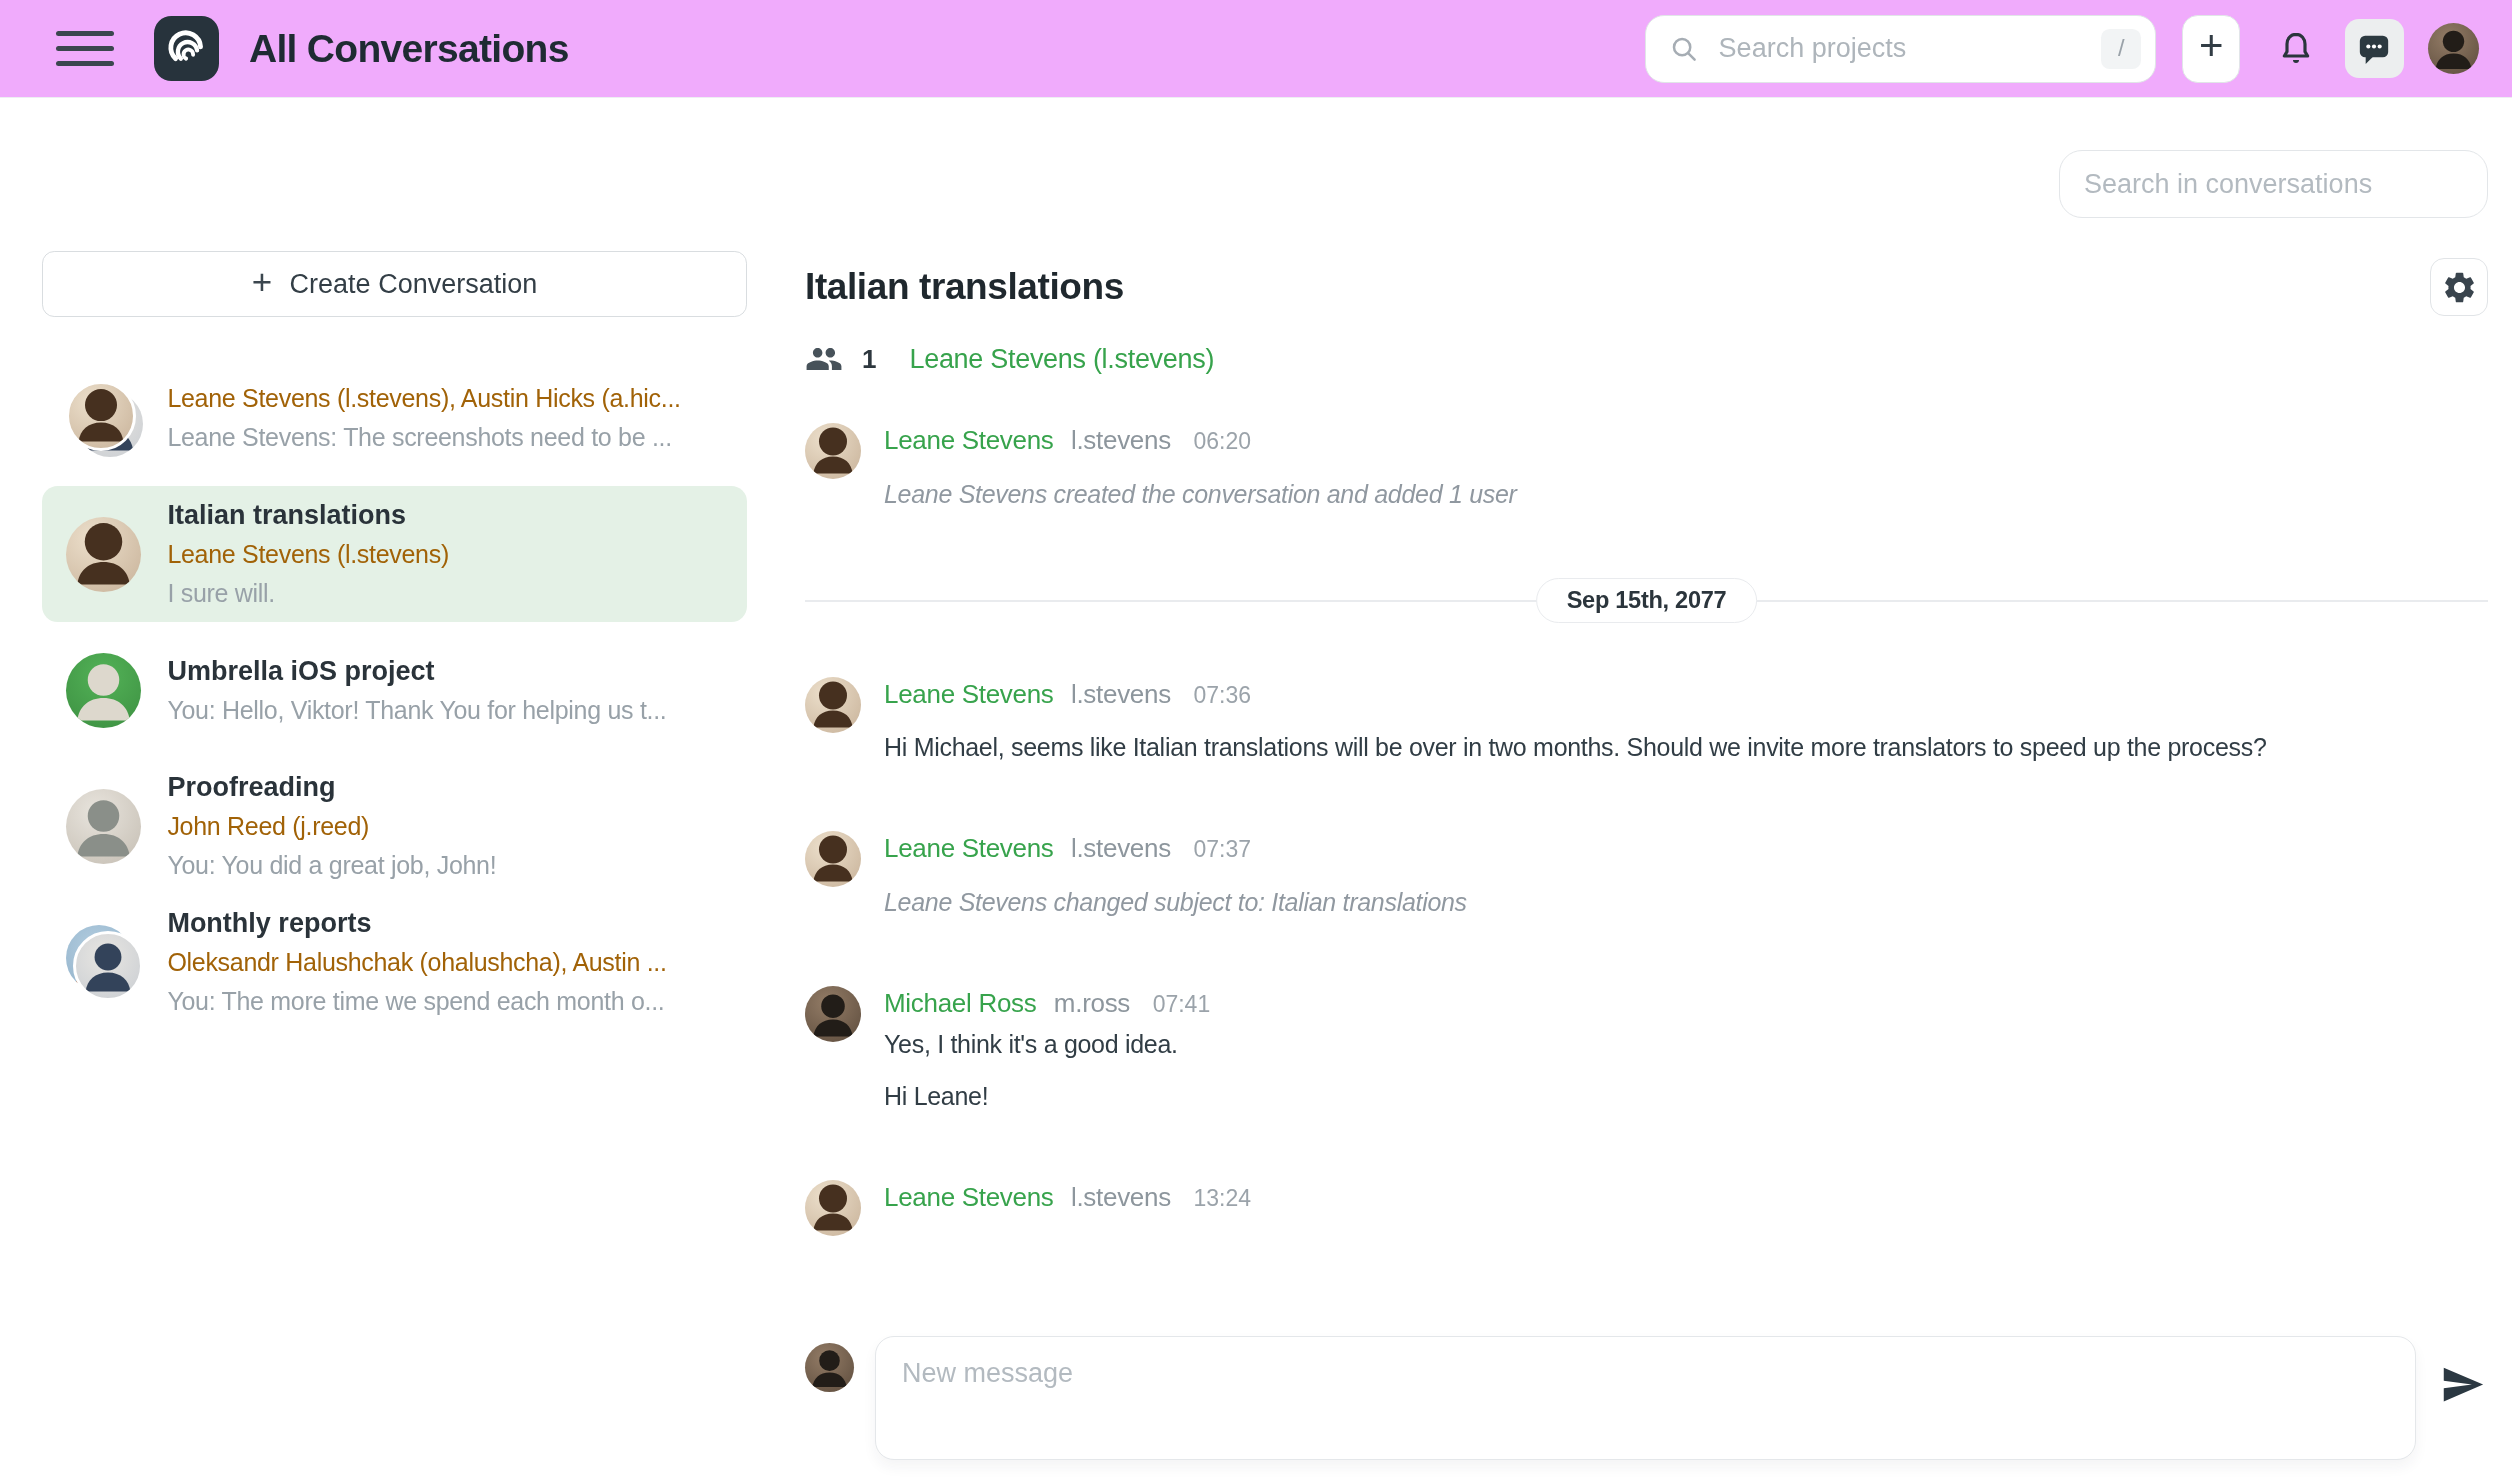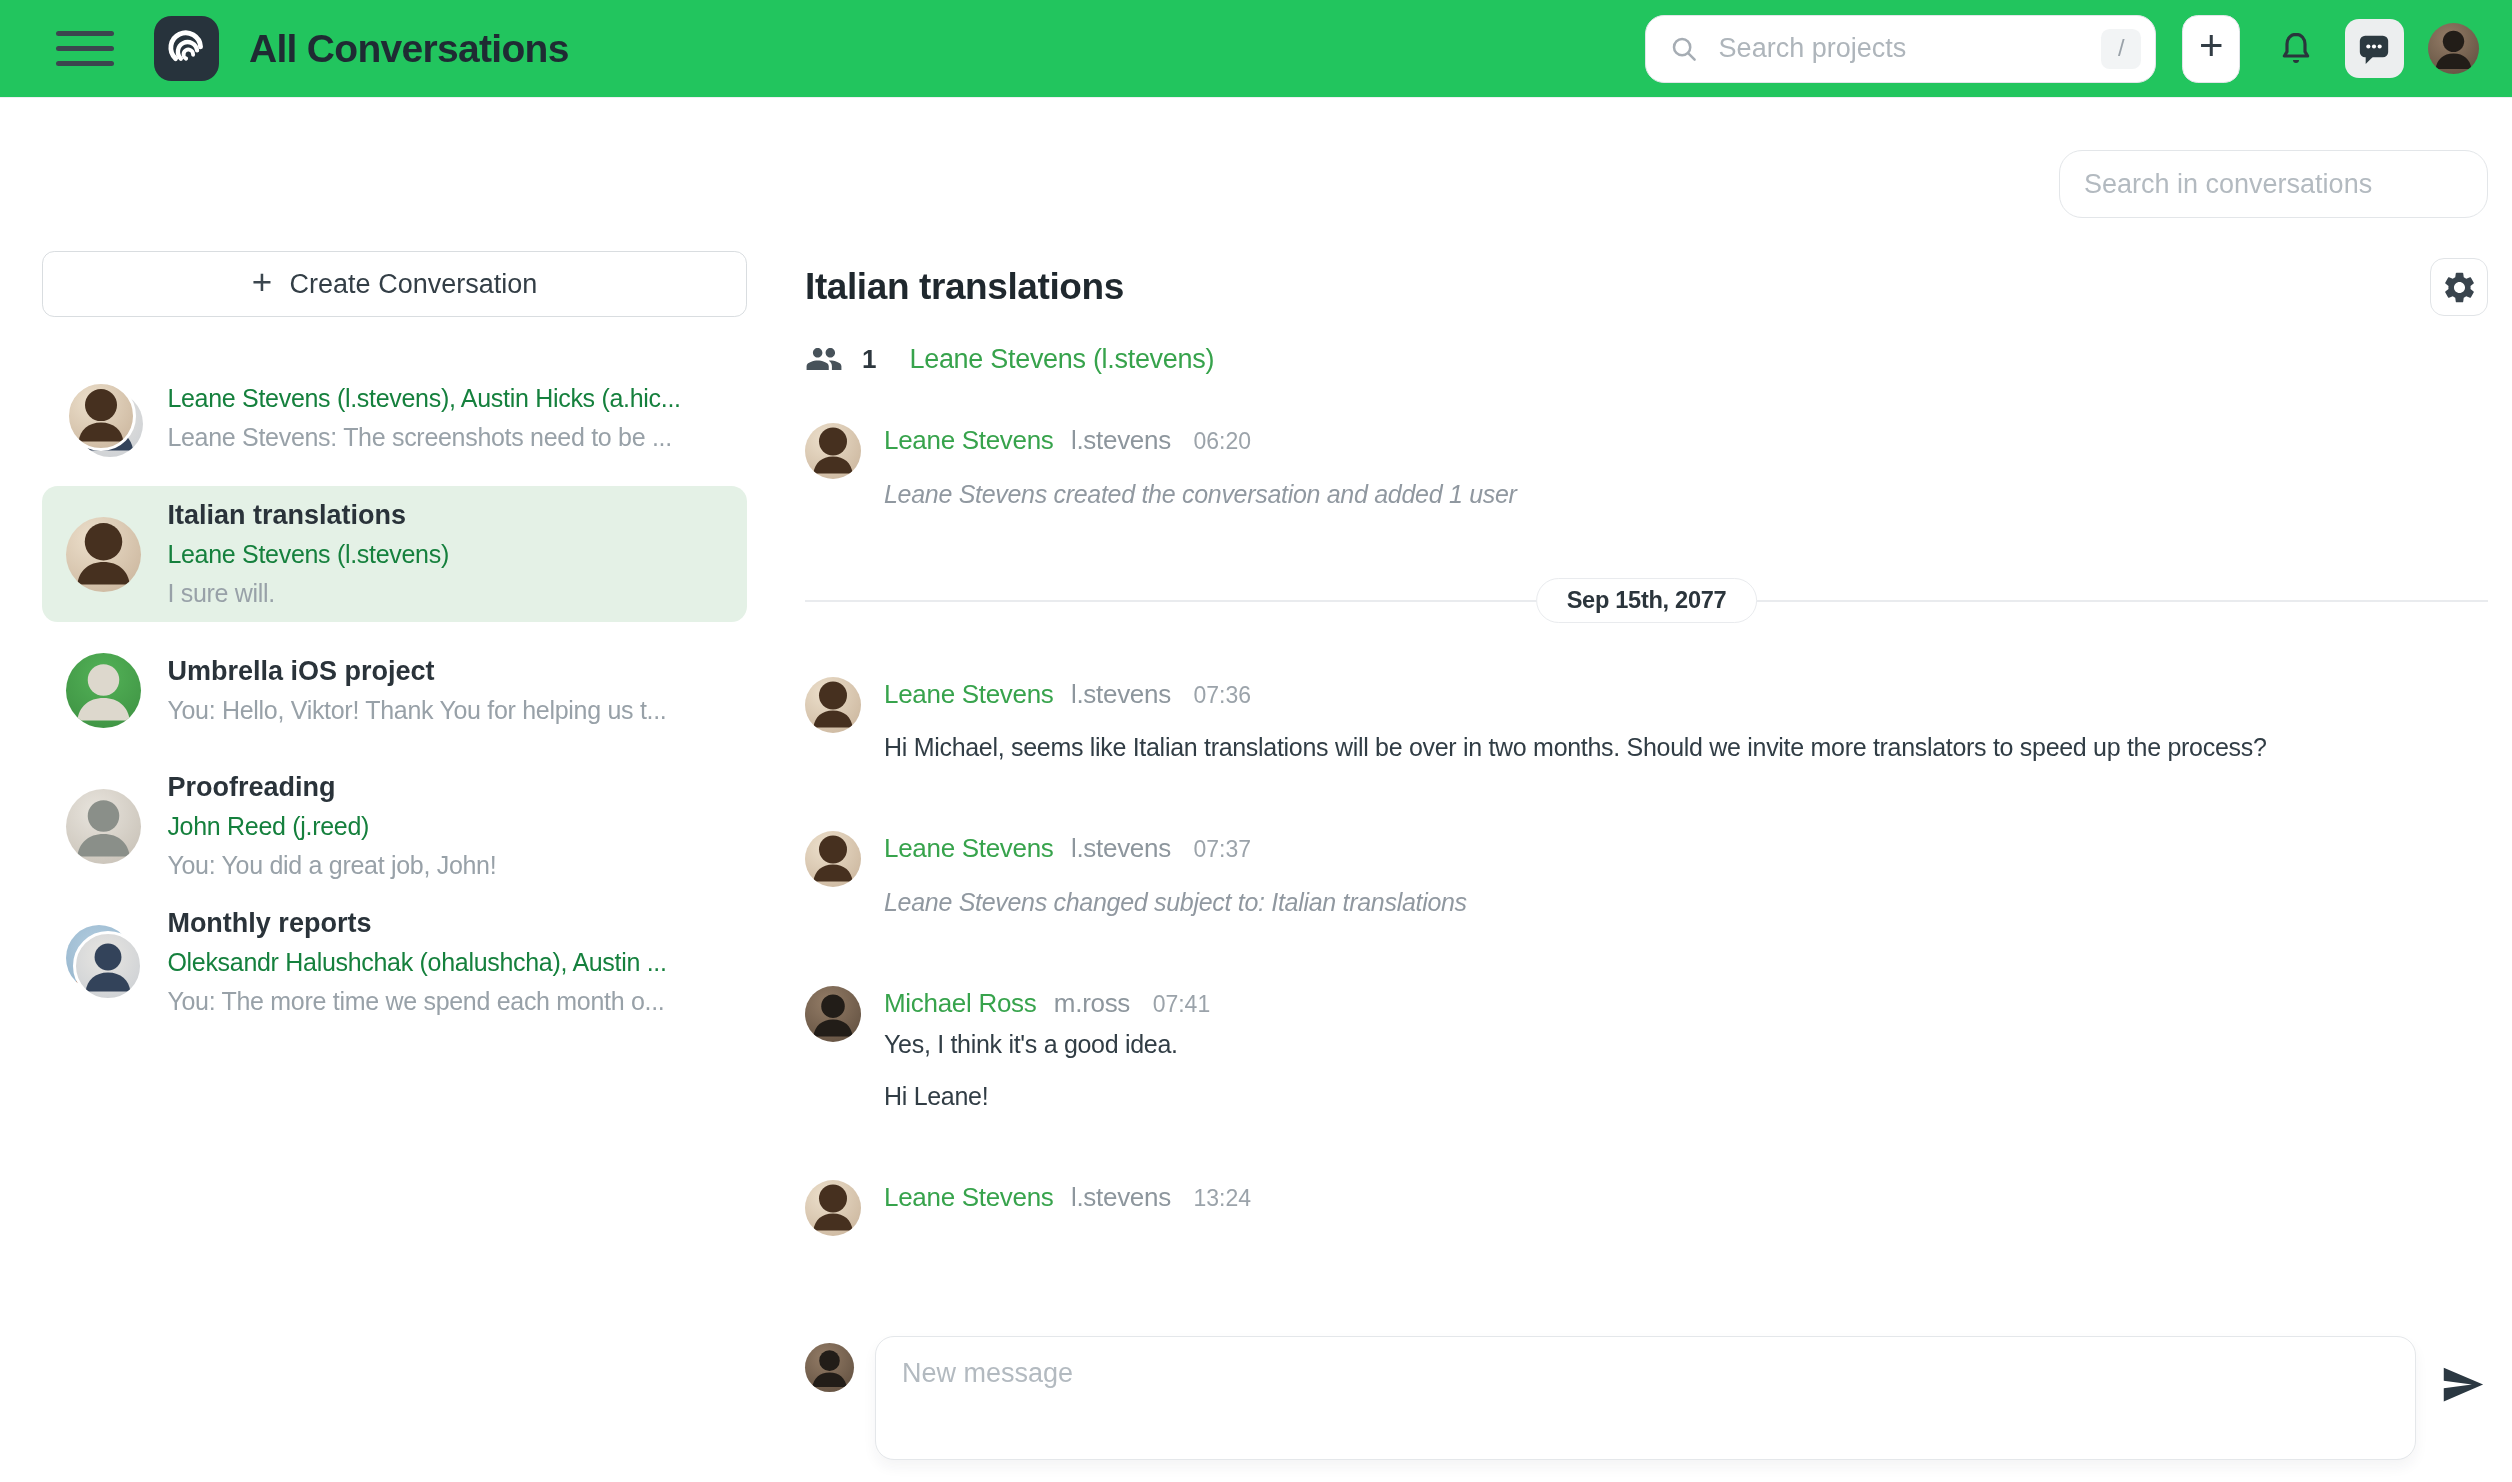--- a/index.html
+++ b/index.html
@@ -6,21 +6,21 @@
   html,body { margin:0; padding:0; }
   body {
     width:2512px; height:1483px; overflow:hidden; position:relative;
     background:#ffffff; color:#2c363d;
     font-family:"Liberation Sans", sans-serif;
   }
 
   
   .topbar {
     position:absolute; left:0; top:0; width:2512px; height:98px;
-    background:#22c55e; border-bottom:1.7px solid #edeff2;
+    background:#f0abfc; border-bottom:1.7px solid #edeff2;
     display:flex; align-items:center;
   }
   .hamburger { margin-left:56px; width:58px; display:flex; flex-direction:column; gap:9.6px; cursor:pointer; }
   .hamburger span { height:5.2px; background:#3b464e; border-radius:2.6px; }
   .logo {
     margin-left:40px; width:65px; height:65px; border-radius:17.4px;
     background:#27333c; display:flex; align-items:center; justify-content:center;
   }
   .app-title { font-size:39px; font-weight:bold; color:#1f2b33; margin-left:30px; letter-spacing:-0.7px; white-space:nowrap; }
 
@@ -87,21 +87,21 @@
   .create-btn .plus-glyph { font-size:35px; font-weight:400; color:#3b464e; margin-top:-3.5px; }
   .conv-list { margin-top:33px; display:flex; flex-direction:column; }
   .conv-item {
     display:flex; align-items:center; gap:26px; height:136px; padding:0 24.4px;
     border-radius:15.7px; cursor:pointer;
   }
   .conv-item.selected { background:#e4f1e6; }
   .conv-item .avatar.solo { width:75px; height:75px; }
   .conv-texts { min-width:0; flex:1; }
   .conv-title   { font-size:27px; font-weight:bold; color:#2a333a; line-height:40px; white-space:nowrap; overflow:hidden; text-overflow:ellipsis; }
-  .conv-sub     { font-size:25px; color:#15803d; line-height:39px; letter-spacing:-0.3px; white-space:nowrap; overflow:hidden; text-overflow:ellipsis; }
+  .conv-sub     { font-size:25px; color:#a16207; line-height:39px; letter-spacing:-0.3px; white-space:nowrap; overflow:hidden; text-overflow:ellipsis; }
   .conv-preview { font-size:25px; color:#98a1a8; line-height:39px; letter-spacing:-0.3px; white-space:nowrap; overflow:hidden; text-overflow:ellipsis; }
 
   
   .chat { position:absolute; left:805px; top:258px; width:1683px; height:1225px; }
   .chat-header { display:flex; align-items:center; height:58px; }
   .chat-title { font-size:37px; font-weight:bold; color:#1f282e; margin:0; letter-spacing:-0.4px; }
   .gear-btn {
     margin-left:auto; width:58px; height:58px; background:#fff;
     border:1.7px solid #e1e4e7; border-radius:14px; cursor:pointer;
     display:flex; align-items:center; justify-content:center; padding:0;

